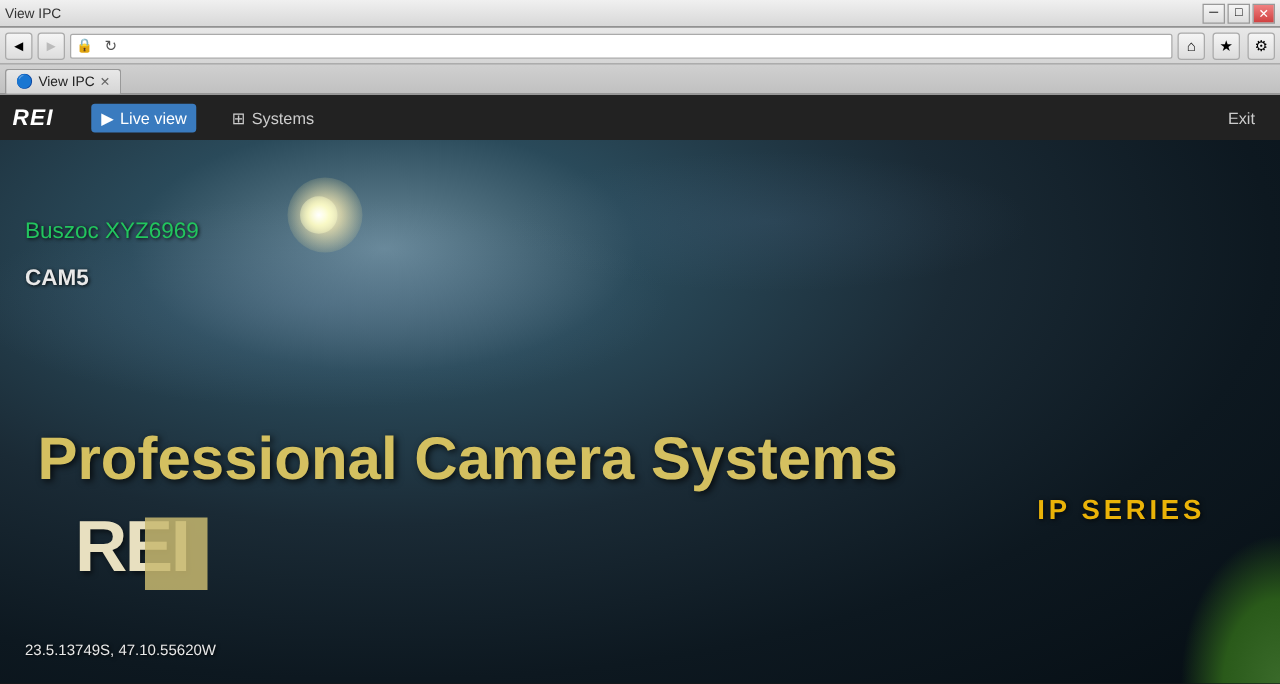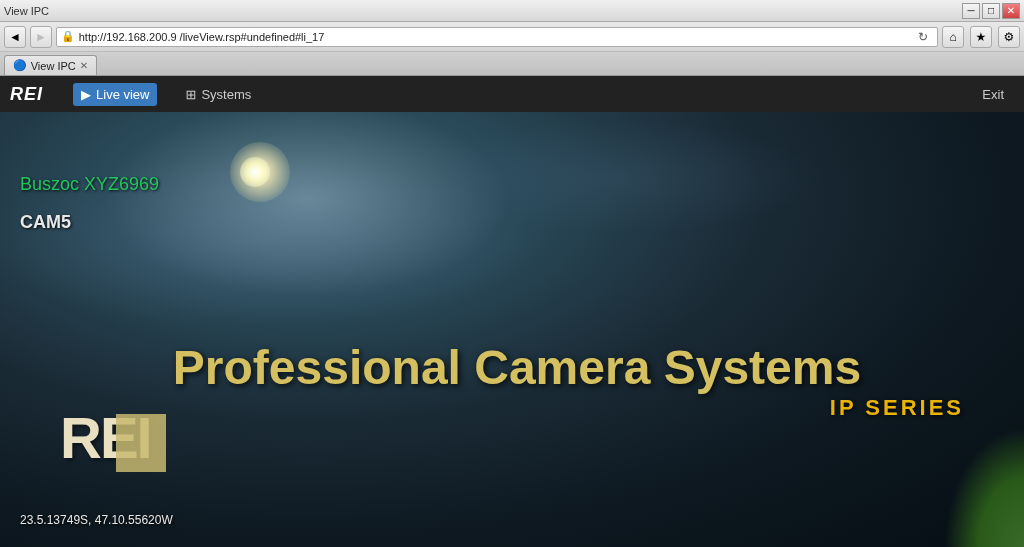--- a/index.html
+++ b/index.html
@@ -220,21 +220,20 @@
       left: 30px;
       right: 20px;
     }
     .pcs-main {
       font-size: 48px;
       font-weight: 900;
       color: #d4c060;
       font-family: 'Arial Black', Arial, sans-serif;
       text-shadow: 2px 2px 6px rgba(0,0,0,0.8);
       line-height: 1.1;
-      text-align: center;
     }
     .pcs-sub {
       font-size: 22px;
       font-weight: 600;
       color: #eab308;
       font-family: Arial, sans-serif;
       text-align: right;
       padding-right: 40px;
       letter-spacing: 3px;
       text-shadow: 1px 1px 4px rgba(0,0,0,0.8);
@@ -289,21 +288,20 @@
     <div class="win-btn">□</div>
     <div class="win-btn" style="background:linear-gradient(to bottom,#f08080,#d04040);color:white;">✕</div>
   </div>
 </div>
 
 <div class="browser-bar">
   <div class="nav-btn">◄</div>
   <div class="nav-btn" style="color:#bbb;">►</div>
   <div class="address-bar">
     <span style="color:#3a7bbf; margin-right:4px;">🔒</span>
-    <span style="font-size:11px; flex:1;">http://192.168.200.9 /liveView.rsp#undefined#li_17</span>
     <span class="refresh-btn">↻</span>
   </div>
   <div style="display:flex;gap:6px;align-items:center;">
     <div class="nav-btn">⌂</div>
     <div class="nav-btn">★</div>
     <div class="nav-btn">⚙</div>
   </div>
 </div>
 
 <div class="tab-bar">

